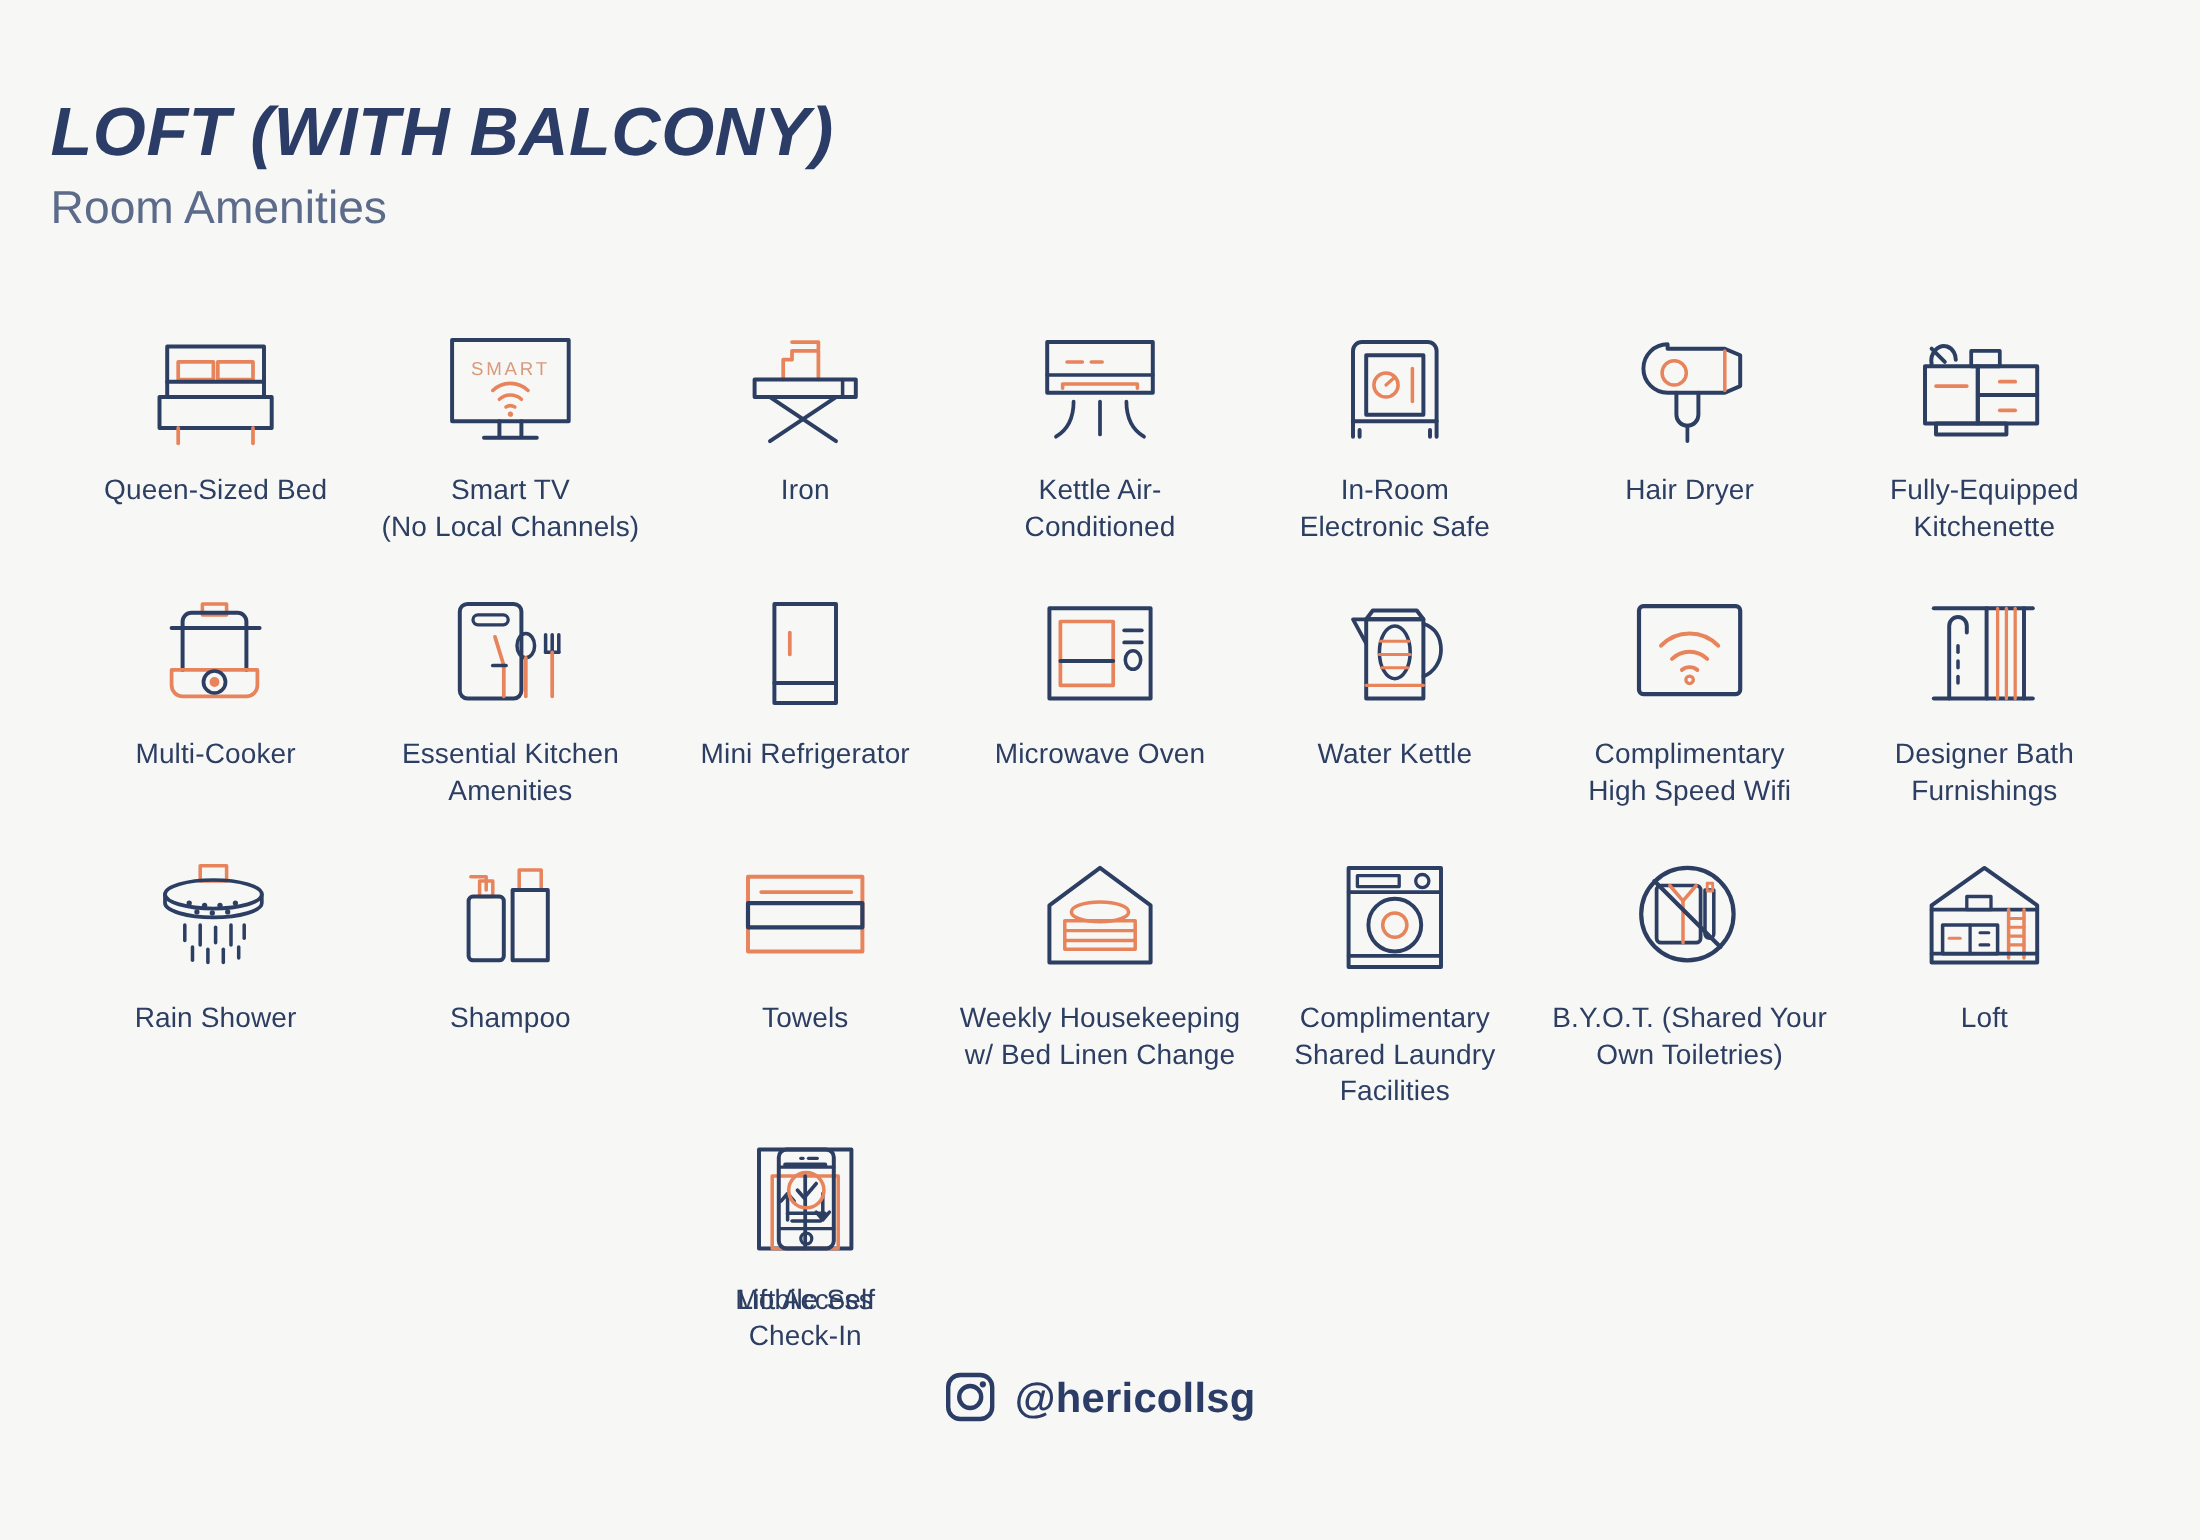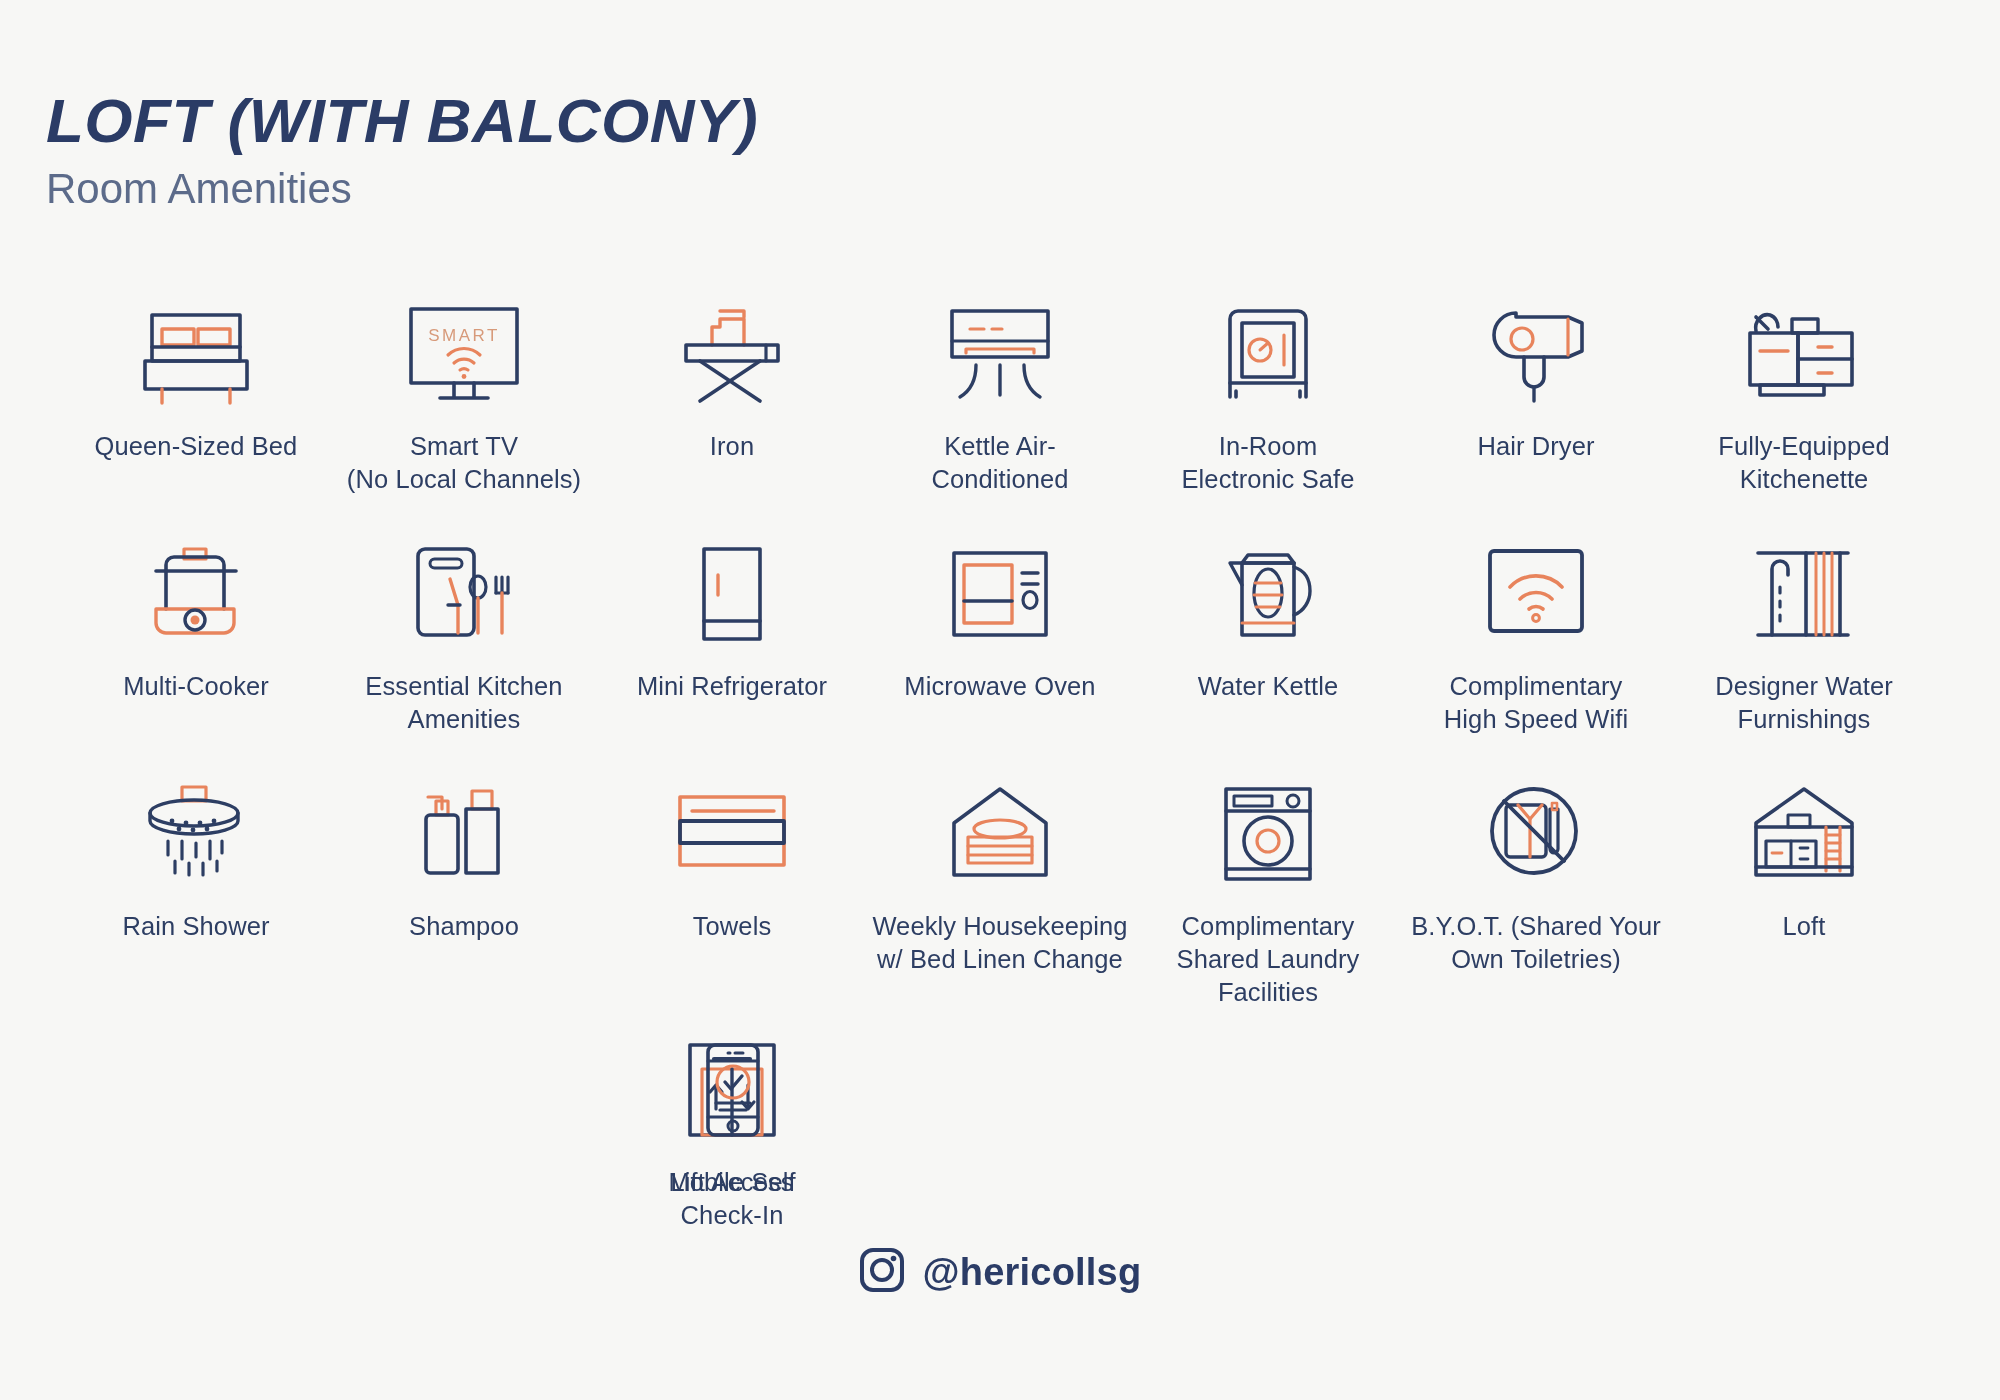--- a/index.html
+++ b/index.html
@@ -323,21 +323,21 @@
             <line x1="32" y1="58" x2="32" y2="64" stroke="#2d3e63" stroke-width="3.2"></line>
             <line x1="32" y1="72" x2="32" y2="78" stroke="#2d3e63" stroke-width="3.2"></line>
             <line x1="58" y1="10" x2="58" y2="92" stroke="#2d3e63" stroke-width="3.6"></line>
             <line x1="68" y1="10" x2="68" y2="92" stroke="#e8845c" stroke-width="3"></line>
             <line x1="76" y1="10" x2="76" y2="92" stroke="#e8845c" stroke-width="3"></line>
             <line x1="84" y1="10" x2="84" y2="92" stroke="#e8845c" stroke-width="3"></line>
             <line x1="92" y1="10" x2="92" y2="92" stroke="#2d3e63" stroke-width="3.6"></line>
           </svg>
         </div>
         <div class="label">
-          <span>Designer Water</span><br>
+          <span>Designer Bath</span><br>
           <span>Furnishings</span>
         </div>
       </div>
 
     </div>
 
     <div class="row rowband tall">
 
       <div class="cell">
         <div class="icon-wrap">

